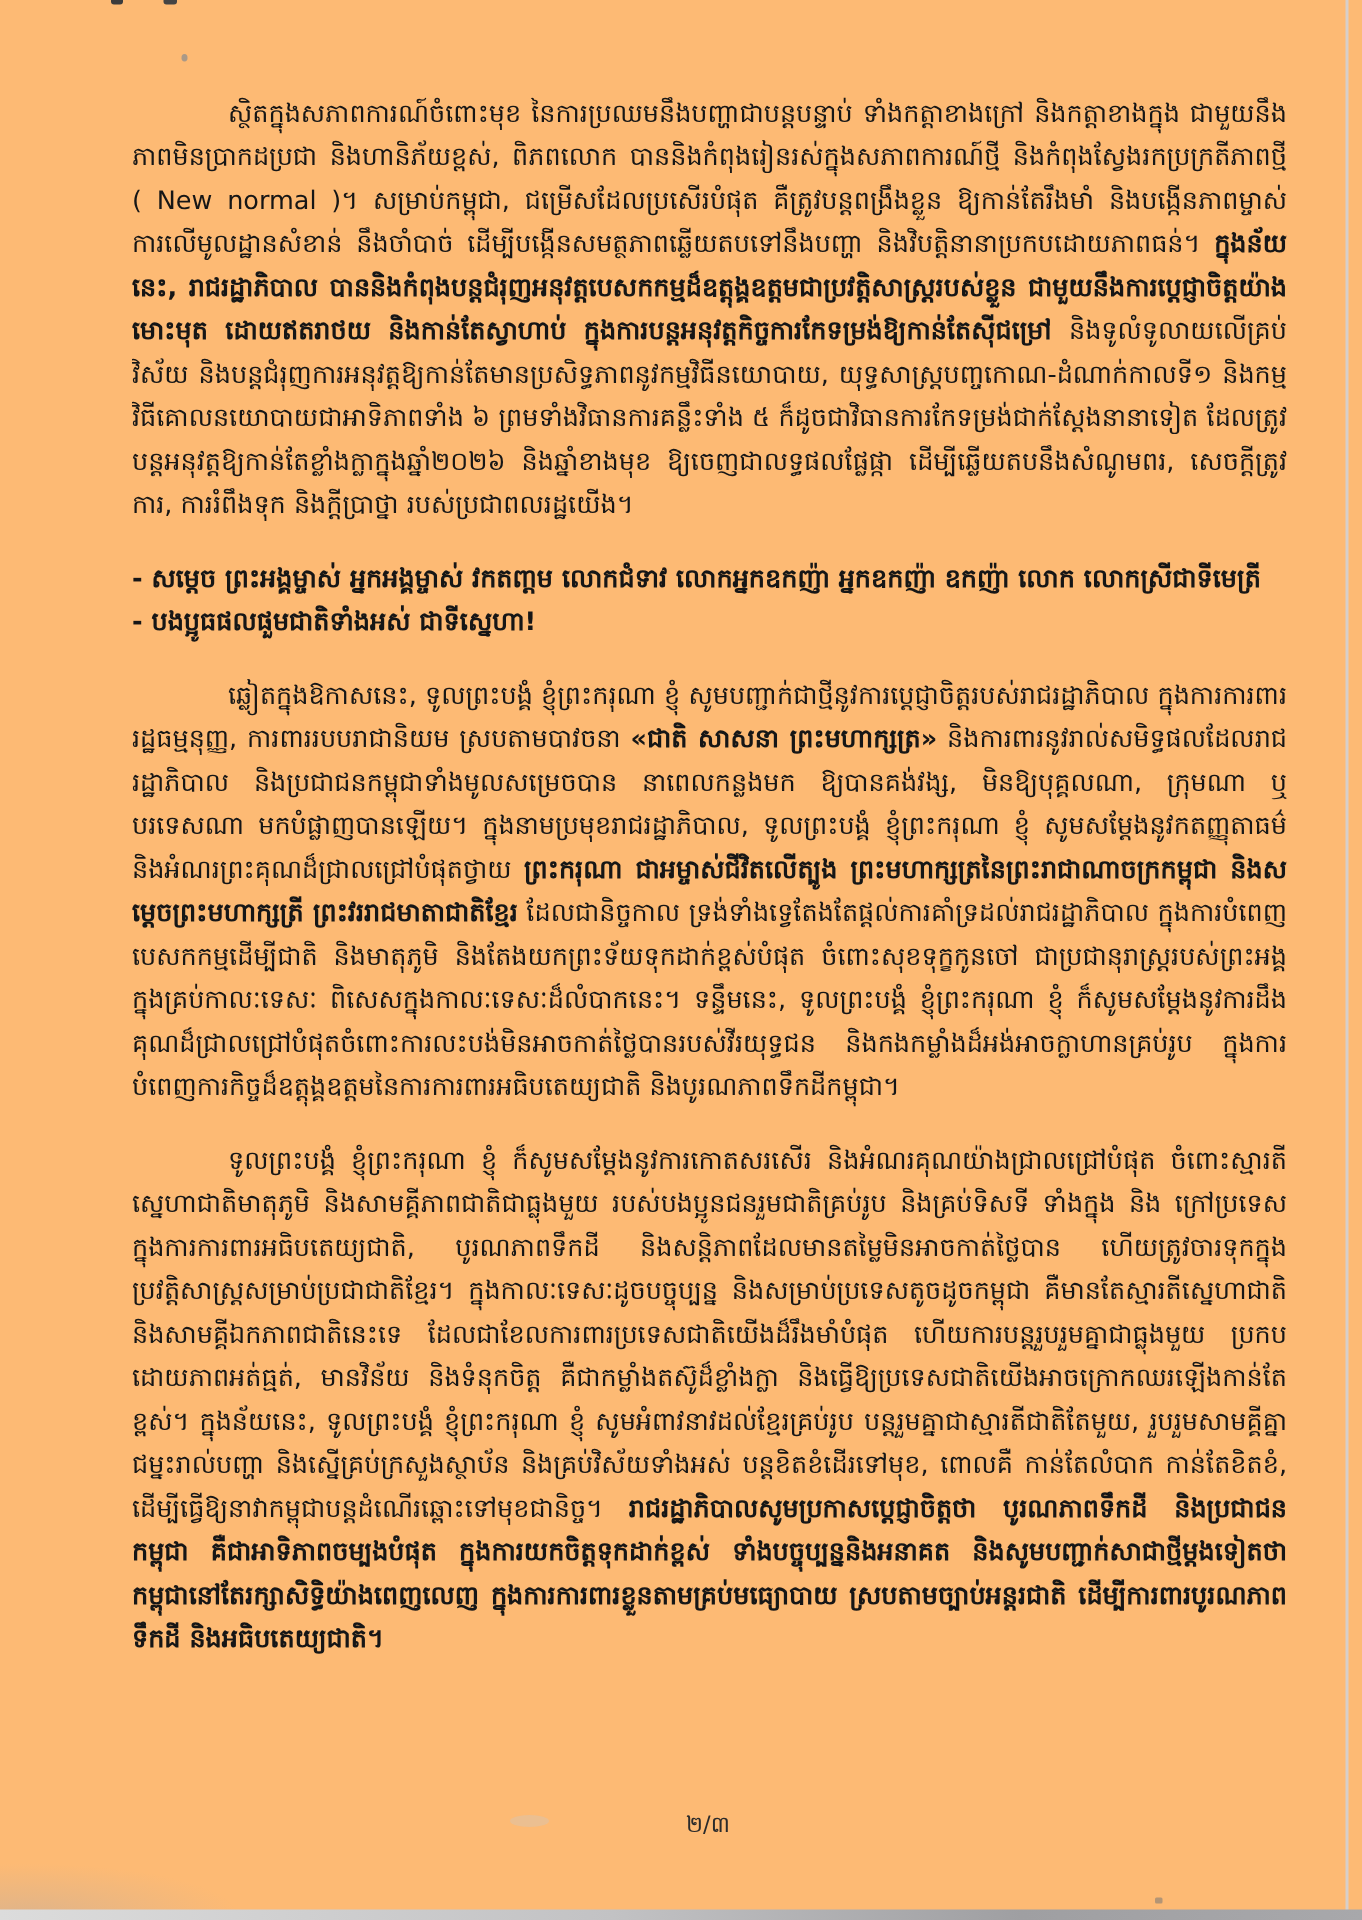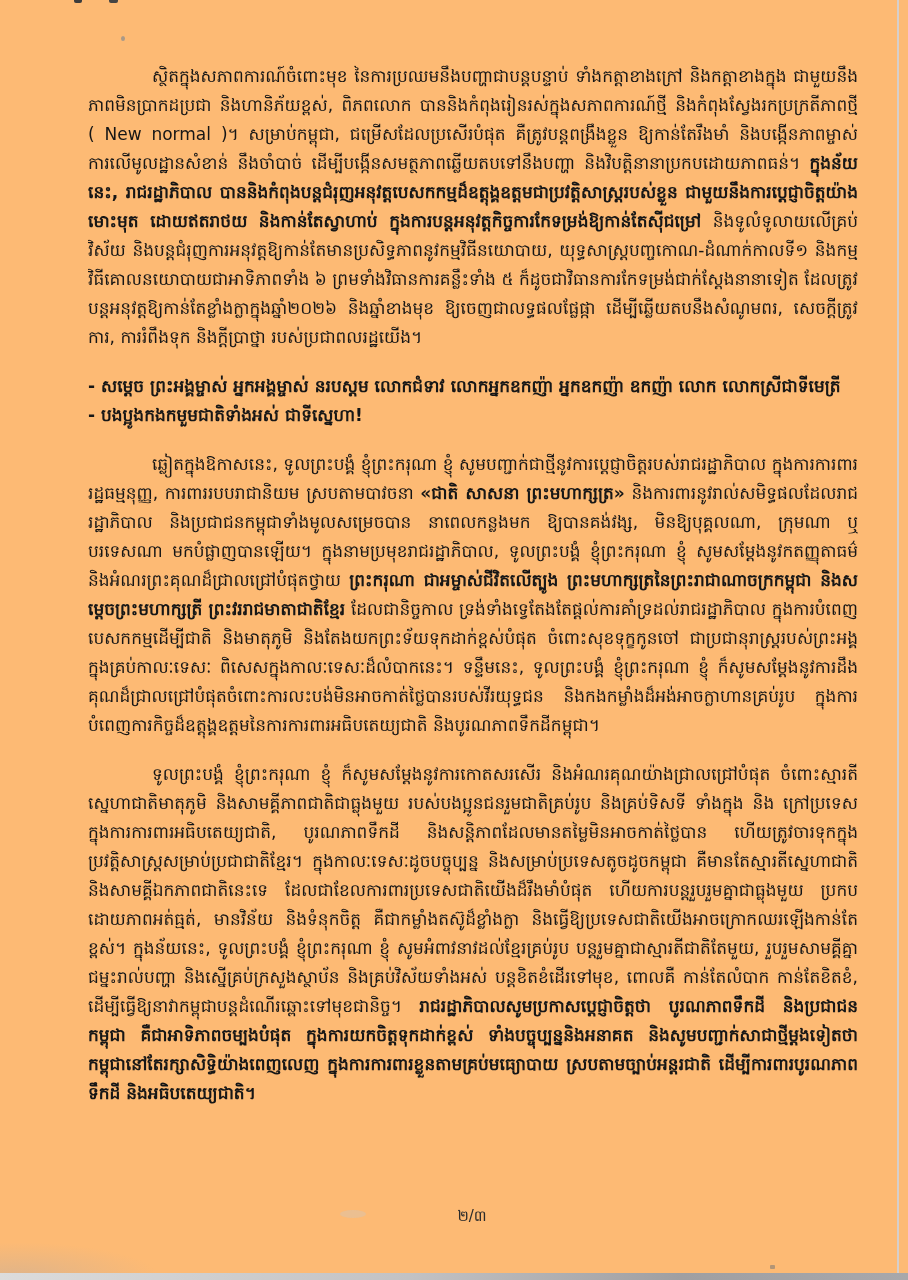--- a/index.html
+++ b/index.html
@@ -89,22 +89,22 @@
 
 <div class="page">
 
   <div class="speck-top-a"></div>
   <div class="speck-top-b"></div>
   <div class="dot-topleft"></div>
 
   <div class="content">
       <p class="para"><span class="run">ស្ថិតក្នុងសភាពការណ៍ចំពោះមុខ នៃការប្រឈមនឹងបញ្ហាជាបន្តបន្ទាប់ ទាំងកត្តាខាងក្រៅ និងកត្តាខាងក្នុង ជាមួយនឹងភាពមិនប្រាកដប្រជា និងហានិភ័យខ្ពស់, ពិភពលោក បាននិងកំពុងរៀនរស់ក្នុងសភាពការណ៍ថ្មី និងកំពុងស្វែងរកប្រក្រតីភាពថ្មី ( New normal )។ សម្រាប់កម្ពុជា, ជម្រើសដែលប្រសើរបំផុត គឺត្រូវបន្តពង្រឹងខ្លួន ឱ្យកាន់តែរឹងមាំ និងបង្កើនភាពម្ចាស់ការលើមូលដ្ឋានសំខាន់ នឹងចាំបាច់ ដើម្បីបង្កើនសមត្ថភាពឆ្លើយតបទៅនឹងបញ្ហា និងវិបត្តិនានាប្រកបដោយភាពធន់។ </span><span class="run bold">ក្នុងន័យនេះ, រាជរដ្ឋាភិបាល បាននិងកំពុងបន្តជំរុញអនុវត្តបេសកកម្មដ៏ឧត្តុង្គឧត្តមជាប្រវត្តិសាស្ត្ររបស់ខ្លួន ជាមួយនឹងការប្តេជ្ញាចិត្តយ៉ាងមោះមុត ដោយឥតរាថយ និងកាន់តែស្វាហាប់ ក្នុងការបន្តអនុវត្តកិច្ចការកែទម្រង់ឱ្យកាន់តែស៊ីជម្រៅ </span><span class="run">និងទូលំទូលាយលើគ្រប់វិស័យ និងបន្តជំរុញការអនុវត្តឱ្យកាន់តែមានប្រសិទ្ធភាពនូវកម្មវិធីនយោបាយ, យុទ្ធសាស្ត្របញ្ចកោណ-ដំណាក់កាលទី១ និងកម្មវិធីគោលនយោបាយជាអាទិភាពទាំង ៦ ព្រមទាំងវិធានការគន្លឹះទាំង ៥ ក៏ដូចជាវិធានការកែទម្រង់ជាក់ស្តែងនានាទៀត ដែលត្រូវបន្តអនុវត្តឱ្យកាន់តែខ្លាំងក្លាក្នុងឆ្នាំ២០២៦ និងឆ្នាំខាងមុខ ឱ្យចេញជាលទ្ធផលផ្លែផ្កា ដើម្បីឆ្លើយតបនឹងសំណូមពរ, សេចក្តីត្រូវការ, ការរំពឹងទុក និងក្តីប្រាថ្នា របស់ប្រជាពលរដ្ឋយើង។</span></p>
       <div class="salutations">
-        <div class="salutation-item"><span class="marker">- </span><span>សម្តេច ព្រះអង្គម្ចាស់ អ្នកអង្គម្ចាស់ នរបស្តម លោកជំទាវ លោកអ្នកឧកញ៉ា អ្នកឧកញ៉ា ឧកញ៉ា លោក លោកស្រីជាទីមេត្រី</span></div>
-        <div class="salutation-item"><span class="marker">- </span><span>បងប្អូងកងកមួមជាតិទាំងអស់ ជាទីស្នេហា!</span></div>
+        <div class="salutation-item"><span class="marker">- </span><span>សម្តេច ព្រះអង្គម្ចាស់ អ្នកអង្គម្ចាស់ វកតញ្តម លោកជំទាវ លោកអ្នកឧកញ៉ា អ្នកឧកញ៉ា ឧកញ៉ា លោក លោកស្រីជាទីមេត្រី</span></div>
+        <div class="salutation-item"><span class="marker">- </span><span>បងប្អូធផលផួមជាតិទាំងអស់ ជាទីស្នេហា!</span></div>
       </div>
       <p class="para"><span class="run">ឆ្លៀតក្នុងឱកាសនេះ, ទូលព្រះបង្គំ ខ្ញុំព្រះករុណា ខ្ញុំ សូមបញ្ជាក់ជាថ្មីនូវការប្តេជ្ញាចិត្តរបស់រាជរដ្ឋាភិបាល ក្នុងការការពាររដ្ឋធម្មនុញ្ញ, ការពាររបបរាជានិយម ស្របតាមបាវចនា </span><span class="run bold">«ជាតិ សាសនា ព្រះមហាក្សត្រ»</span><span class="run"> និងការពារនូវរាល់សមិទ្ធផលដែលរាជរដ្ឋាភិបាល និងប្រជាជនកម្ពុជាទាំងមូលសម្រេចបាន នាពេលកន្លងមក ឱ្យបានគង់វង្ស, មិនឱ្យបុគ្គលណា, ក្រុមណា ឬបរទេសណា មកបំផ្លាញបានឡើយ។ ក្នុងនាមប្រមុខរាជរដ្ឋាភិបាល, ទូលព្រះបង្គំ ខ្ញុំព្រះករុណា ខ្ញុំ សូមសម្តែងនូវកតញ្ញុតាធម៌ និងអំណរព្រះគុណដ៏ជ្រាលជ្រៅបំផុតថ្វាយ </span><span class="run bold">ព្រះករុណា ជាអម្ចាស់ជីវិតលើត្បូង ព្រះមហាក្សត្រនៃព្រះរាជាណាចក្រកម្ពុជា និងសម្តេចព្រះមហាក្សត្រី ព្រះវររាជមាតាជាតិខ្មែរ</span><span class="run"> ដែលជានិច្ចកាល ទ្រង់ទាំងទ្វេតែងតែផ្តល់ការគាំទ្រដល់រាជរដ្ឋាភិបាល ក្នុងការបំពេញបេសកកម្មដើម្បីជាតិ និងមាតុភូមិ និងតែងយកព្រះទ័យទុកដាក់ខ្ពស់បំផុត ចំពោះសុខទុក្ខកូនចៅ ជាប្រជានុរាស្ត្ររបស់ព្រះអង្គ ក្នុងគ្រប់កាលៈទេសៈ ពិសេសក្នុងកាលៈទេសៈដ៏លំបាកនេះ។ ទន្ទឹមនេះ, ទូលព្រះបង្គំ ខ្ញុំព្រះករុណា ខ្ញុំ ក៏សូមសម្តែងនូវការដឹងគុណដ៏ជ្រាលជ្រៅបំផុតចំពោះការលះបង់មិនអាចកាត់ថ្លៃបានរបស់វីរយុទ្ធជន និងកងកម្លាំងដ៏អង់អាចក្លាហានគ្រប់រូប ក្នុងការបំពេញការកិច្ចដ៏ឧត្តុង្គឧត្តមនៃការការពារអធិបតេយ្យជាតិ និងបូរណភាពទឹកដីកម្ពុជា។</span></p>
       <p class="para"><span class="run">ទូលព្រះបង្គំ ខ្ញុំព្រះករុណា ខ្ញុំ ក៏សូមសម្តែងនូវការកោតសរសើរ និងអំណរគុណយ៉ាងជ្រាលជ្រៅបំផុត ចំពោះស្មារតីស្នេហាជាតិមាតុភូមិ និងសាមគ្គីភាពជាតិជាធ្លុងមួយ របស់បងប្អូនជនរួមជាតិគ្រប់រូប និងគ្រប់ទិសទី ទាំងក្នុង និង ក្រៅប្រទេស ក្នុងការការពារអធិបតេយ្យជាតិ, បូរណភាពទឹកដី និងសន្តិភាពដែលមានតម្លៃមិនអាចកាត់ថ្លៃបាន ហើយត្រូវចារទុកក្នុងប្រវត្តិសាស្ត្រសម្រាប់ប្រជាជាតិខ្មែរ។ ក្នុងកាលៈទេសៈដូចបច្ចុប្បន្ន និងសម្រាប់ប្រទេសតូចដូចកម្ពុជា គឺមានតែស្មារតីស្នេហាជាតិ និងសាមគ្គីឯកភាពជាតិនេះទេ ដែលជាខែលការពារប្រទេសជាតិយើងដ៏រឹងមាំបំផុត ហើយការបន្តរួបរួមគ្នាជាធ្លុងមួយ ប្រកបដោយភាពអត់ធ្មត់, មានវិន័យ និងទំនុកចិត្ត គឺជាកម្លាំងតស៊ូដ៏ខ្លាំងក្លា និងធ្វើឱ្យប្រទេសជាតិយើងអាចក្រោកឈរឡើងកាន់តែខ្ពស់។ ក្នុងន័យនេះ, ទូលព្រះបង្គំ ខ្ញុំព្រះករុណា ខ្ញុំ សូមអំពាវនាវដល់ខ្មែរគ្រប់រូប បន្តរួមគ្នាជាស្មារតីជាតិតែមួយ, រួបរួមសាមគ្គីគ្នា ជម្នះរាល់បញ្ហា និងស្នើគ្រប់ក្រសួងស្ថាប័ន និងគ្រប់វិស័យទាំងអស់ បន្តខិតខំដើរទៅមុខ, ពោលគឺ កាន់តែលំបាក កាន់តែខិតខំ, ដើម្បីធ្វើឱ្យនាវាកម្ពុជាបន្តដំណើរឆ្ពោះទៅមុខជានិច្ច។ </span><span class="run bold">រាជរដ្ឋាភិបាលសូមប្រកាសប្តេជ្ញាចិត្តថា បូរណភាពទឹកដី និងប្រជាជនកម្ពុជា គឺជាអាទិភាពចម្បងបំផុត ក្នុងការយកចិត្តទុកដាក់ខ្ពស់ ទាំងបច្ចុប្បន្ននិងអនាគត និងសូមបញ្ជាក់សាជាថ្មីម្តងទៀតថា កម្ពុជានៅតែរក្សាសិទ្ធិយ៉ាងពេញលេញ ក្នុងការការពារខ្លួនតាមគ្រប់មធ្យោបាយ ស្របតាមច្បាប់អន្តរជាតិ ដើម្បីការពារបូរណភាពទឹកដី និងអធិបតេយ្យជាតិ។</span></p>
     </div>
 
   <div class="page-number">២/៣</div>
 
   <div class="smudge-footer"></div>
   <div class="bottom-smudge-left"></div>
   <div class="speck-bottom"></div>

